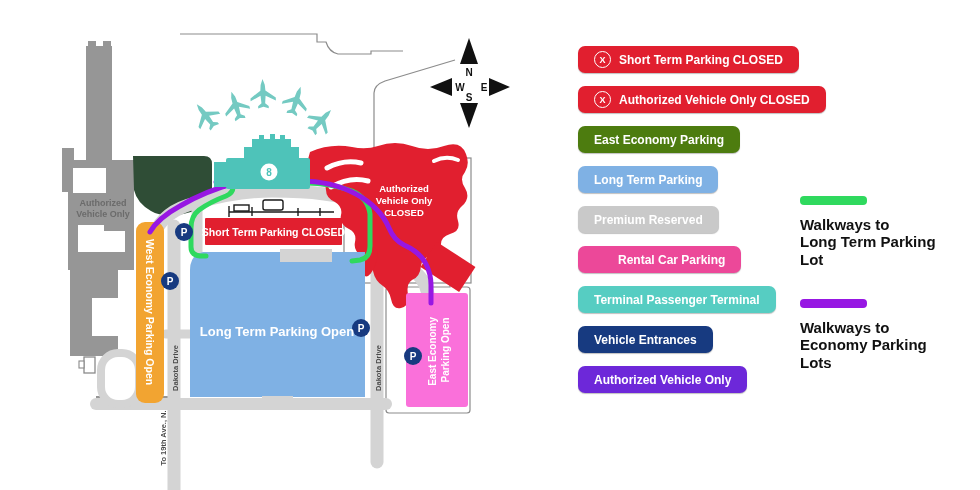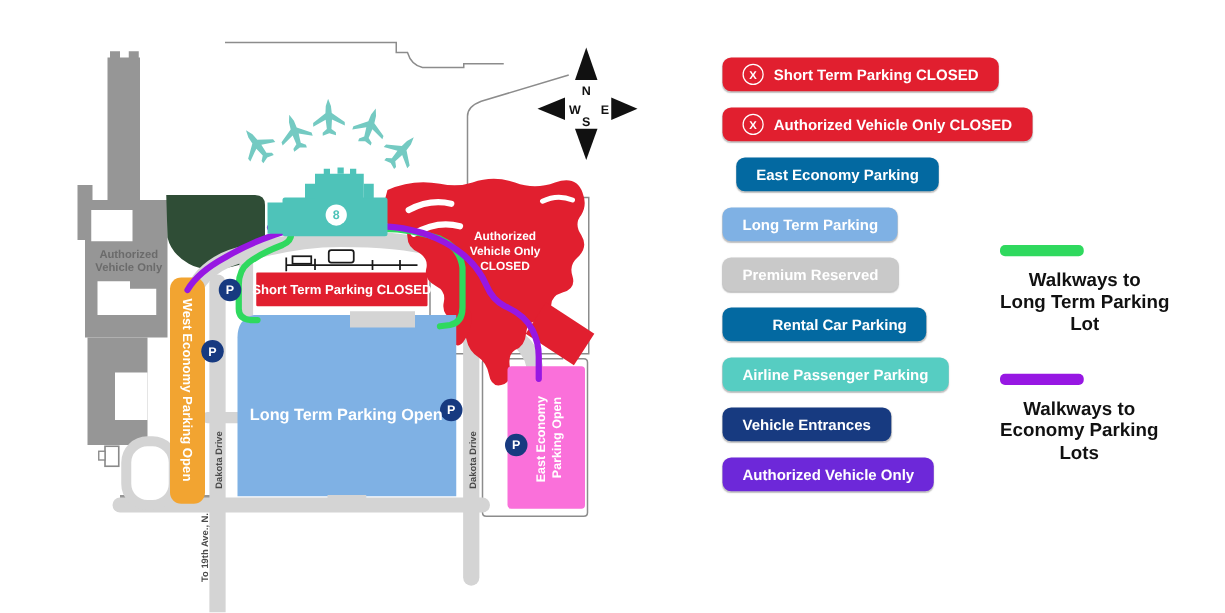--- a/index.html
+++ b/index.html
@@ -7,21 +7,21 @@
           font-family:"Liberation Sans", sans-serif;}
   .map-svg{position:absolute;left:0;top:0;}
   svg text{font-family:"Liberation Sans", sans-serif;}
   .legend{position:absolute;left:578px;top:46px;display:flex;flex-direction:column;gap:13px;}
   .pill{display:flex;align-items:center;gap:8px;height:27px;padding:0 16px;border-radius:7px;
         color:#fff;font-weight:bold;font-size:12px;width:fit-content;white-space:nowrap;
         box-shadow:0 1px 1px rgba(0,0,0,.25);}
   .closed-icon{width:15px;height:15px;min-width:15px;border:1.5px solid #fff;border-radius:50%;
         display:flex;align-items:center;justify-content:center;font-size:9px;font-weight:bold;color:#fff;}
   .walkway-legend{position:absolute;left:800px;top:0;width:160px;}
-  .wl-block{position:absolute;left:0;text-align:center;}
+  .wl-block{position:absolute;left:0;}
   .wl-swatch{width:67px;height:9px;border-radius:4px;}
   .wl-text{margin-top:11px;font-size:15px;font-weight:bold;color:#111;line-height:1.16;}
 </style>
 </head>
 <body>
 
 <div class="canvas">
 
   <svg class="map-svg" width="545" height="490" viewBox="0 0 545 490">
 
@@ -180,34 +180,34 @@
 
   <div class="legend">
     <div class="pill" style="background: rgb(225, 31, 47);">
       <span class="closed-icon">X</span>
       <span>Short Term Parking CLOSED</span>
     </div>
     <div class="pill" style="background: rgb(225, 31, 47);">
       <span class="closed-icon">X</span>
       <span>Authorized Vehicle Only CLOSED</span>
     </div>
-    <div class="pill" style="background: #0369a1; margin-left: 11px;">
+    <div class="pill" style="background: #4d7c0f;">
       <span>East Economy Parking</span>
     </div>
     <div class="pill" style="background: rgb(127, 177, 228);">
       <span>Long Term Parking</span>
     </div>
     <div class="pill" style="background: rgb(201, 201, 201);">
       <span>Premium Reserved</span>
     </div>
-    <div class="pill" style="background: #0369a1; padding-left: 40px;">
+    <div class="pill" style="background: #ec4899; padding-left: 40px;">
       <span>Rental Car Parking</span>
     </div>
     <div class="pill" style="background: rgb(86, 205, 194);">
-      <span>Airline Passenger Parking</span>
+      <span>Terminal Passenger Terminal</span>
     </div>
     <div class="pill" style="background: rgb(23, 58, 128);">
       <span>Vehicle Entrances</span>
     </div>
     <div class="pill" style="background: #6d28d9;">
       <span>Authorized Vehicle Only</span>
     </div>
   </div>
 
   <div class="walkway-legend">

